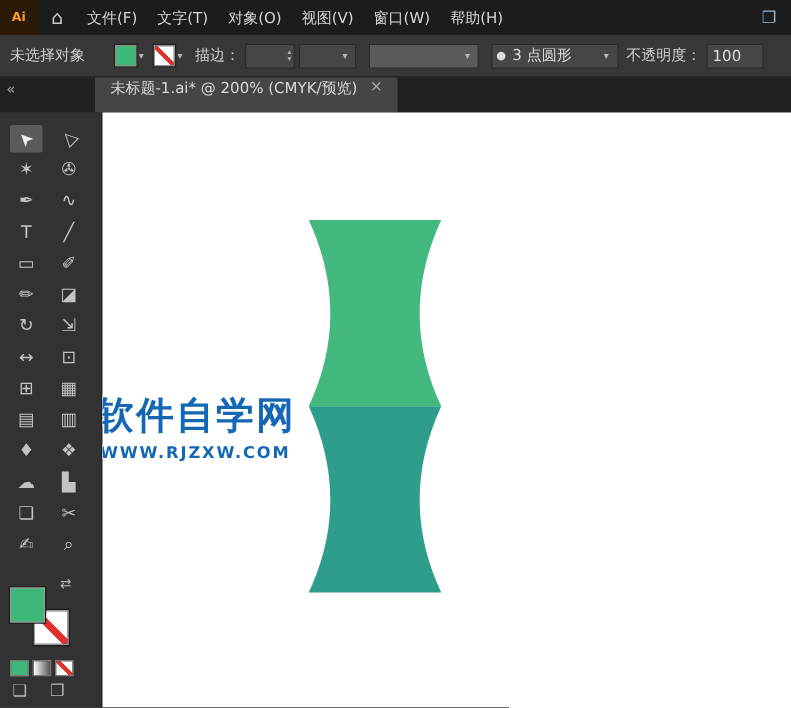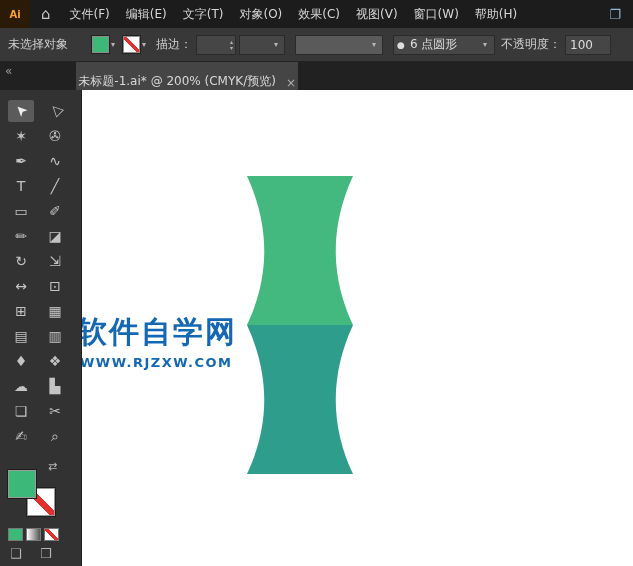--- a/index.html
+++ b/index.html
@@ -35,21 +35,21 @@
   .brush-name{width:102px;justify-content:space-between;padding:0 3px;margin-left:10px;}
   .brush-name .bname{display:flex;align-items:center;gap:5px;}
   .bullet{font-size:9px;}
   .opacity-field{width:46px;padding:0 4px;}
 
   
   .tabbar{position:absolute;left:0;top:62px;width:633px;height:28px;background:#212121;
           display:flex;align-items:stretch;}
   .collapse-icon{color:#9a9a9a;font-size:12px;padding:2px 6px 0 5px;}
   .doc-tab{margin-left:58px;background:#454545;color:#d8d8d8;font-size:12px;display:flex;
-           align-items:flex-end;padding:0 2px;gap:10px;white-space:nowrap;}
+           align-items:flex-start;padding:0 12px;gap:10px;white-space:nowrap;}
   .tab-close{color:#b0b0b0;font-size:12px;}
 
   
   .toolbar{position:absolute;left:0;top:90px;width:82px;height:476px;background:#323232;
            border-right:1px solid #202020;box-sizing:border-box;}
   .tool{position:absolute;width:26px;height:22px;display:flex;align-items:center;
         justify-content:center;color:#c3c3c3;font-size:14px;}
   .tool.selected{background:#5b5b5b;border-radius:2px;color:#f0f0f0;}
   .tool[data-name="selection-tool"] .tool-glyph,
   .tool[data-name="direct-selection-tool"] .tool-glyph{display:inline-block;transform:rotate(-135deg);}
@@ -75,24 +75,22 @@
 </head>
 <body>
 
 <div class="app" data-name="illustrator-window">
 
   <header class="menubar" data-name="menu-bar">
     <div class="ai-logo" data-name="illustrator-logo-icon">Ai</div>
     <div class="home-icon" data-name="home-icon">⌂</div>
     <nav class="menu-items" id="menu-items" data-name="menu-items">
         <div class="menu-item" data-name="menu-item">文件(F)</div>
-        <div class="menu-item" data-name="menu-item">编辑(E)</div>
         <div class="menu-item" data-name="menu-item">文字(T)</div>
         <div class="menu-item" data-name="menu-item">对象(O)</div>
-        <div class="menu-item" data-name="menu-item">效果(C)</div>
         <div class="menu-item" data-name="menu-item">视图(V)</div>
         <div class="menu-item" data-name="menu-item">窗口(W)</div>
         <div class="menu-item" data-name="menu-item">帮助(H)</div>
       </nav>
     <div class="workspace-icon" data-name="workspace-switcher-icon">❐</div>
   </header>
 
   <div class="controlbar" data-name="control-bar">
     <span class="status" data-name="selection-status">未选择对象</span>
     <span class="cb-swatch" data-name="fill-color-swatch" style="background: rgb(60, 184, 120);"></span>
@@ -109,21 +107,21 @@
     </span>
     <span class="field profile-combo" data-name="stroke-profile-dropdown">
       <span class="chev" data-name="chevron-down-icon">▾</span>
     </span>
     <span class="field brush-preview" data-name="variable-width-profile-dropdown">
       <span class="chev" data-name="chevron-down-icon">▾</span>
     </span>
     <span class="field brush-name" data-name="brush-definition-dropdown">
       <span class="bname">
         <span class="bullet" data-name="brush-thumbnail-icon">●</span>
-        <span data-name="brush-name">6 点圆形</span>
+        <span data-name="brush-name">3 点圆形</span>
       </span>
       <span class="chev" data-name="chevron-down-icon">▾</span>
     </span>
     <span class="cb-label" data-name="opacity-label">不透明度：</span>
     <span class="field opacity-field" data-name="opacity-input">
       <span data-name="opacity-value">100</span>
     </span>
   </div>
 
   <div class="tabbar" data-name="document-tab-bar">

